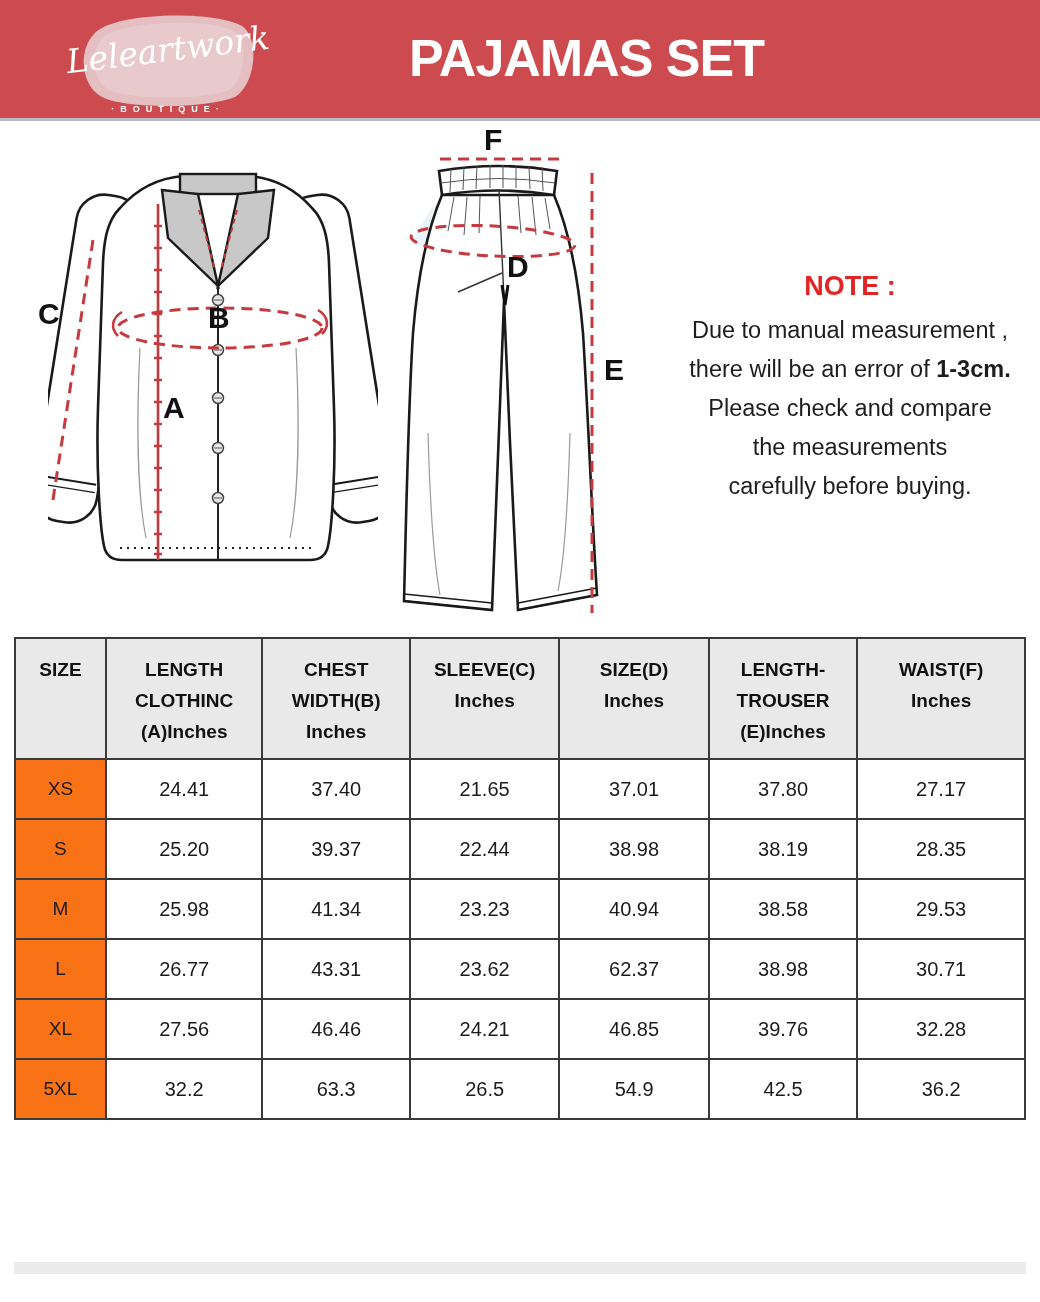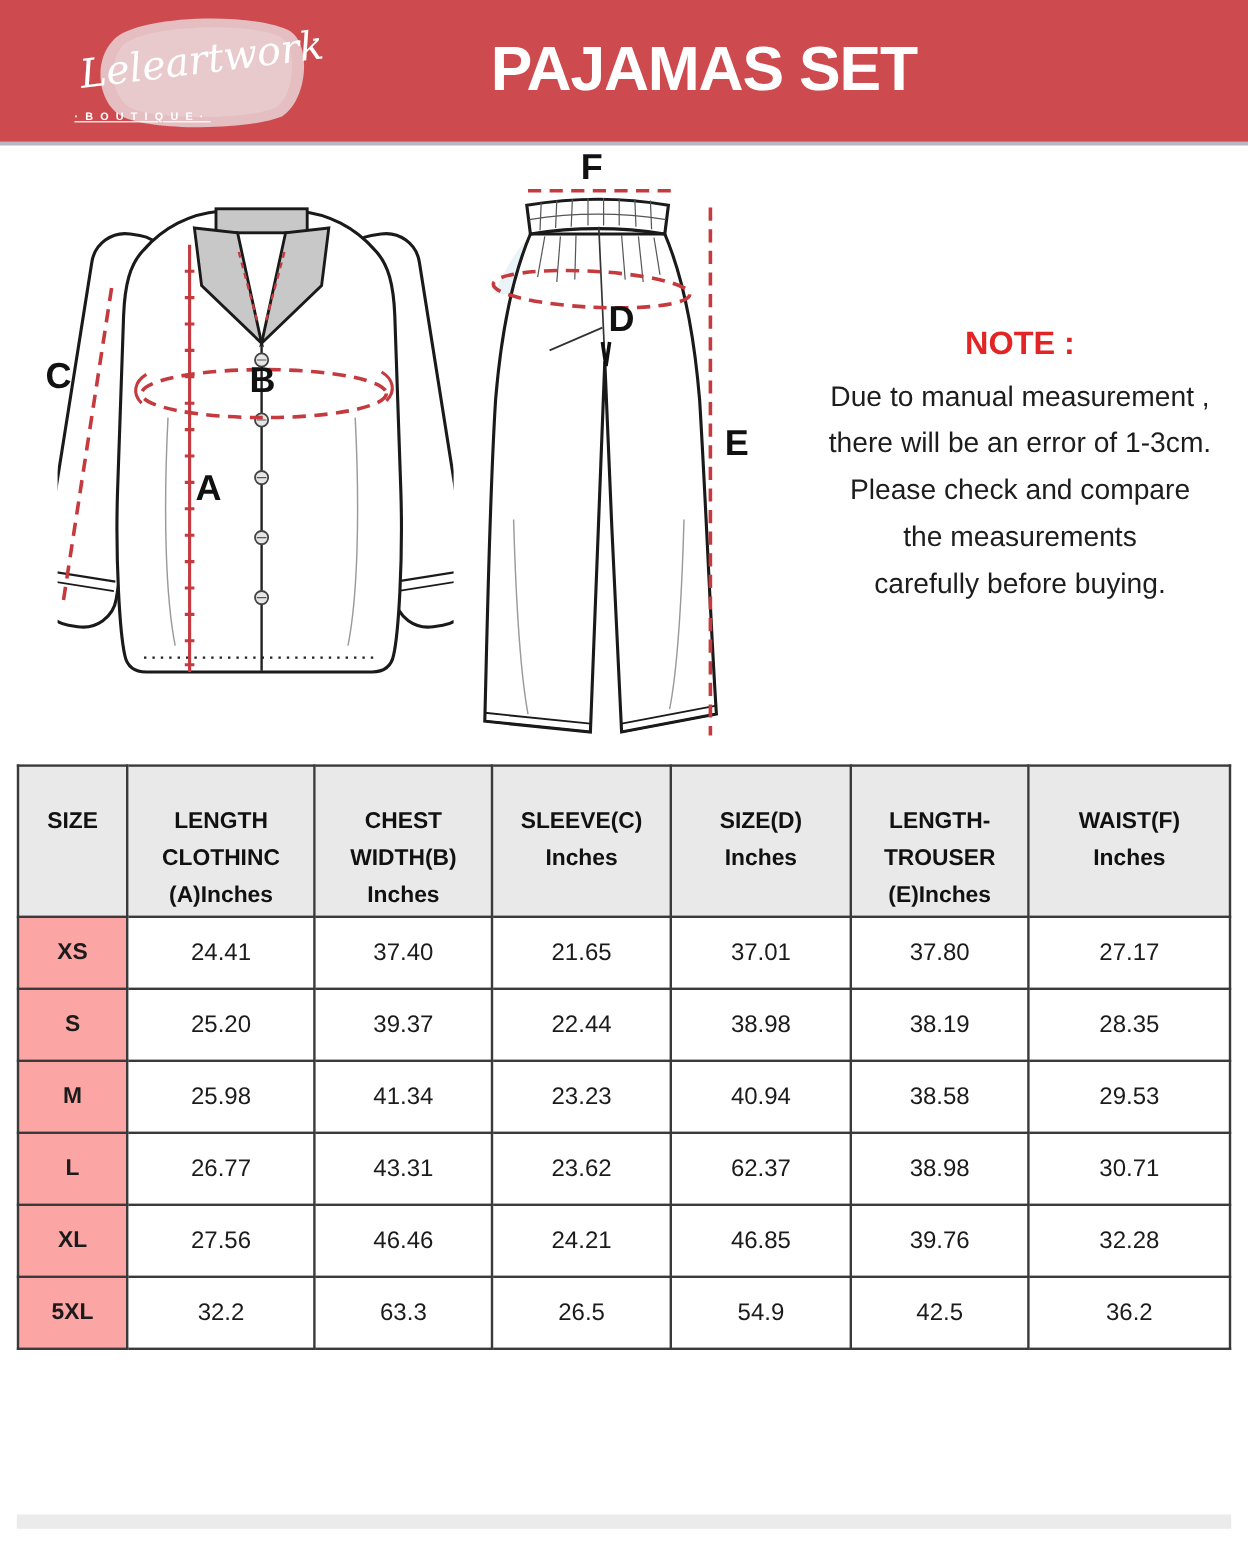--- a/index.html
+++ b/index.html
@@ -6,48 +6,48 @@
   body{
     width:1040px;height:1302px;position:relative;overflow:hidden;background:#fff;
     font-family:"Liberation Sans","DejaVu Sans",sans-serif;color:#161616;
   }
   
   .header{position:absolute;top:0;left:0;width:1040px;height:118px;background:#cd4b4f;border-bottom:3px solid #b9b9c6;}
   .logo{position:absolute;left:62px;top:4px;width:212px;height:110px;}
   .logo svg{position:absolute;left:0;top:0;}
   .brand-name{position:absolute;left:0;top:26px;width:100%;text-align:center;
     font-family:"DejaVu Serif",serif;font-style:italic;font-size:33px;color:#fff;transform:rotate(-7deg);}
-  .brand-sub{position:absolute;left:0;top:88px;width:100%;text-align:left;
-    font-size:9px;letter-spacing:6px;color:#fff;font-weight:bold;text-decoration:underline;}
+  .brand-sub{position:absolute;left:0;top:100px;width:100%;text-align:center;
+    font-size:9px;letter-spacing:6px;color:#fff;font-weight:bold;}
   .page-title{position:absolute;top:28px;left:360px;width:404px;text-align:right;
     font-size:52px;font-weight:bold;color:#fff;letter-spacing:-1px;white-space:nowrap;}
   
   .diagram-band{position:absolute;top:121px;left:0;width:1040px;height:512px;}
   .shirt-svg{position:absolute;left:48px;top:47px;}
   .pants-svg{position:absolute;left:398px;top:12px;}
   .measure-label{position:absolute;font-weight:bold;font-size:30px;color:#111;line-height:1;}
   #label-a{left:163px;top:272px;}
   #label-b{left:208px;top:182px;}
   #label-c{left:38px;top:178px;}
   #label-f{left:484px;top:4px;}
   #label-d{left:507px;top:131px;}
   #label-e{left:604px;top:234px;}
   
   .note{position:absolute;left:658px;top:150px;width:384px;text-align:center;color:#1d1d1d;}
   .note-heading{font-size:27px;font-weight:bold;color:#e22424;margin-bottom:9px;}
   .note-line{font-size:23.5px;line-height:39px;}
-  .note-line strong{font-weight:normal;}
+  .note-line strong{font-weight:bold;}
   
   .table-wrap{position:absolute;top:637px;left:14px;width:1012px;}
   table{border-collapse:collapse;width:100%;table-layout:fixed;}
   th,td{border:2px solid #3a3a3a;text-align:center;overflow:hidden;}
-  th{background:#e9e9e9;vertical-align:top;padding-top:30px;font-size:19px;line-height:31px;
+  th{background:#e9e9e9;vertical-align:top;padding-top:15px;font-size:19px;line-height:31px;
      height:121px;box-sizing:border-box;font-weight:bold;color:#111;}
   td{height:56px;font-size:20px;color:#1b1b1b;}
-  td.size-cell{background:#fca5a5;font-weight:bold;font-size:19px;}
+  td.size-cell{background:#f97316;font-weight:normal;font-size:19px;}
   col.c-size{width:9%;} col.c-1{width:15.5%;} col.c-2{width:14.6%;} col.c-3{width:14.8%;}
   col.c-4{width:14.8%;} col.c-5{width:14.7%;} col.c-6{width:16.6%;}
   .bottom-strip{position:absolute;top:1262px;left:14px;width:1012px;height:12px;background:#ebebeb;}
   
   .outline{fill:#fff;stroke:#1a1a1a;stroke-width:2.6;}
   .grayfill{fill:#c8c8c8;stroke:#1a1a1a;stroke-width:2.4;}
   .thin{fill:none;stroke:#555;stroke-width:1;}
   .faint{fill:none;stroke:#9a9a9a;stroke-width:1.2;}
   .red-dash{fill:none;stroke:#c43a3e;stroke-width:3;stroke-dasharray:11 7;}
   .red-solid{fill:none;stroke:#c43a3e;stroke-width:2.6;}

